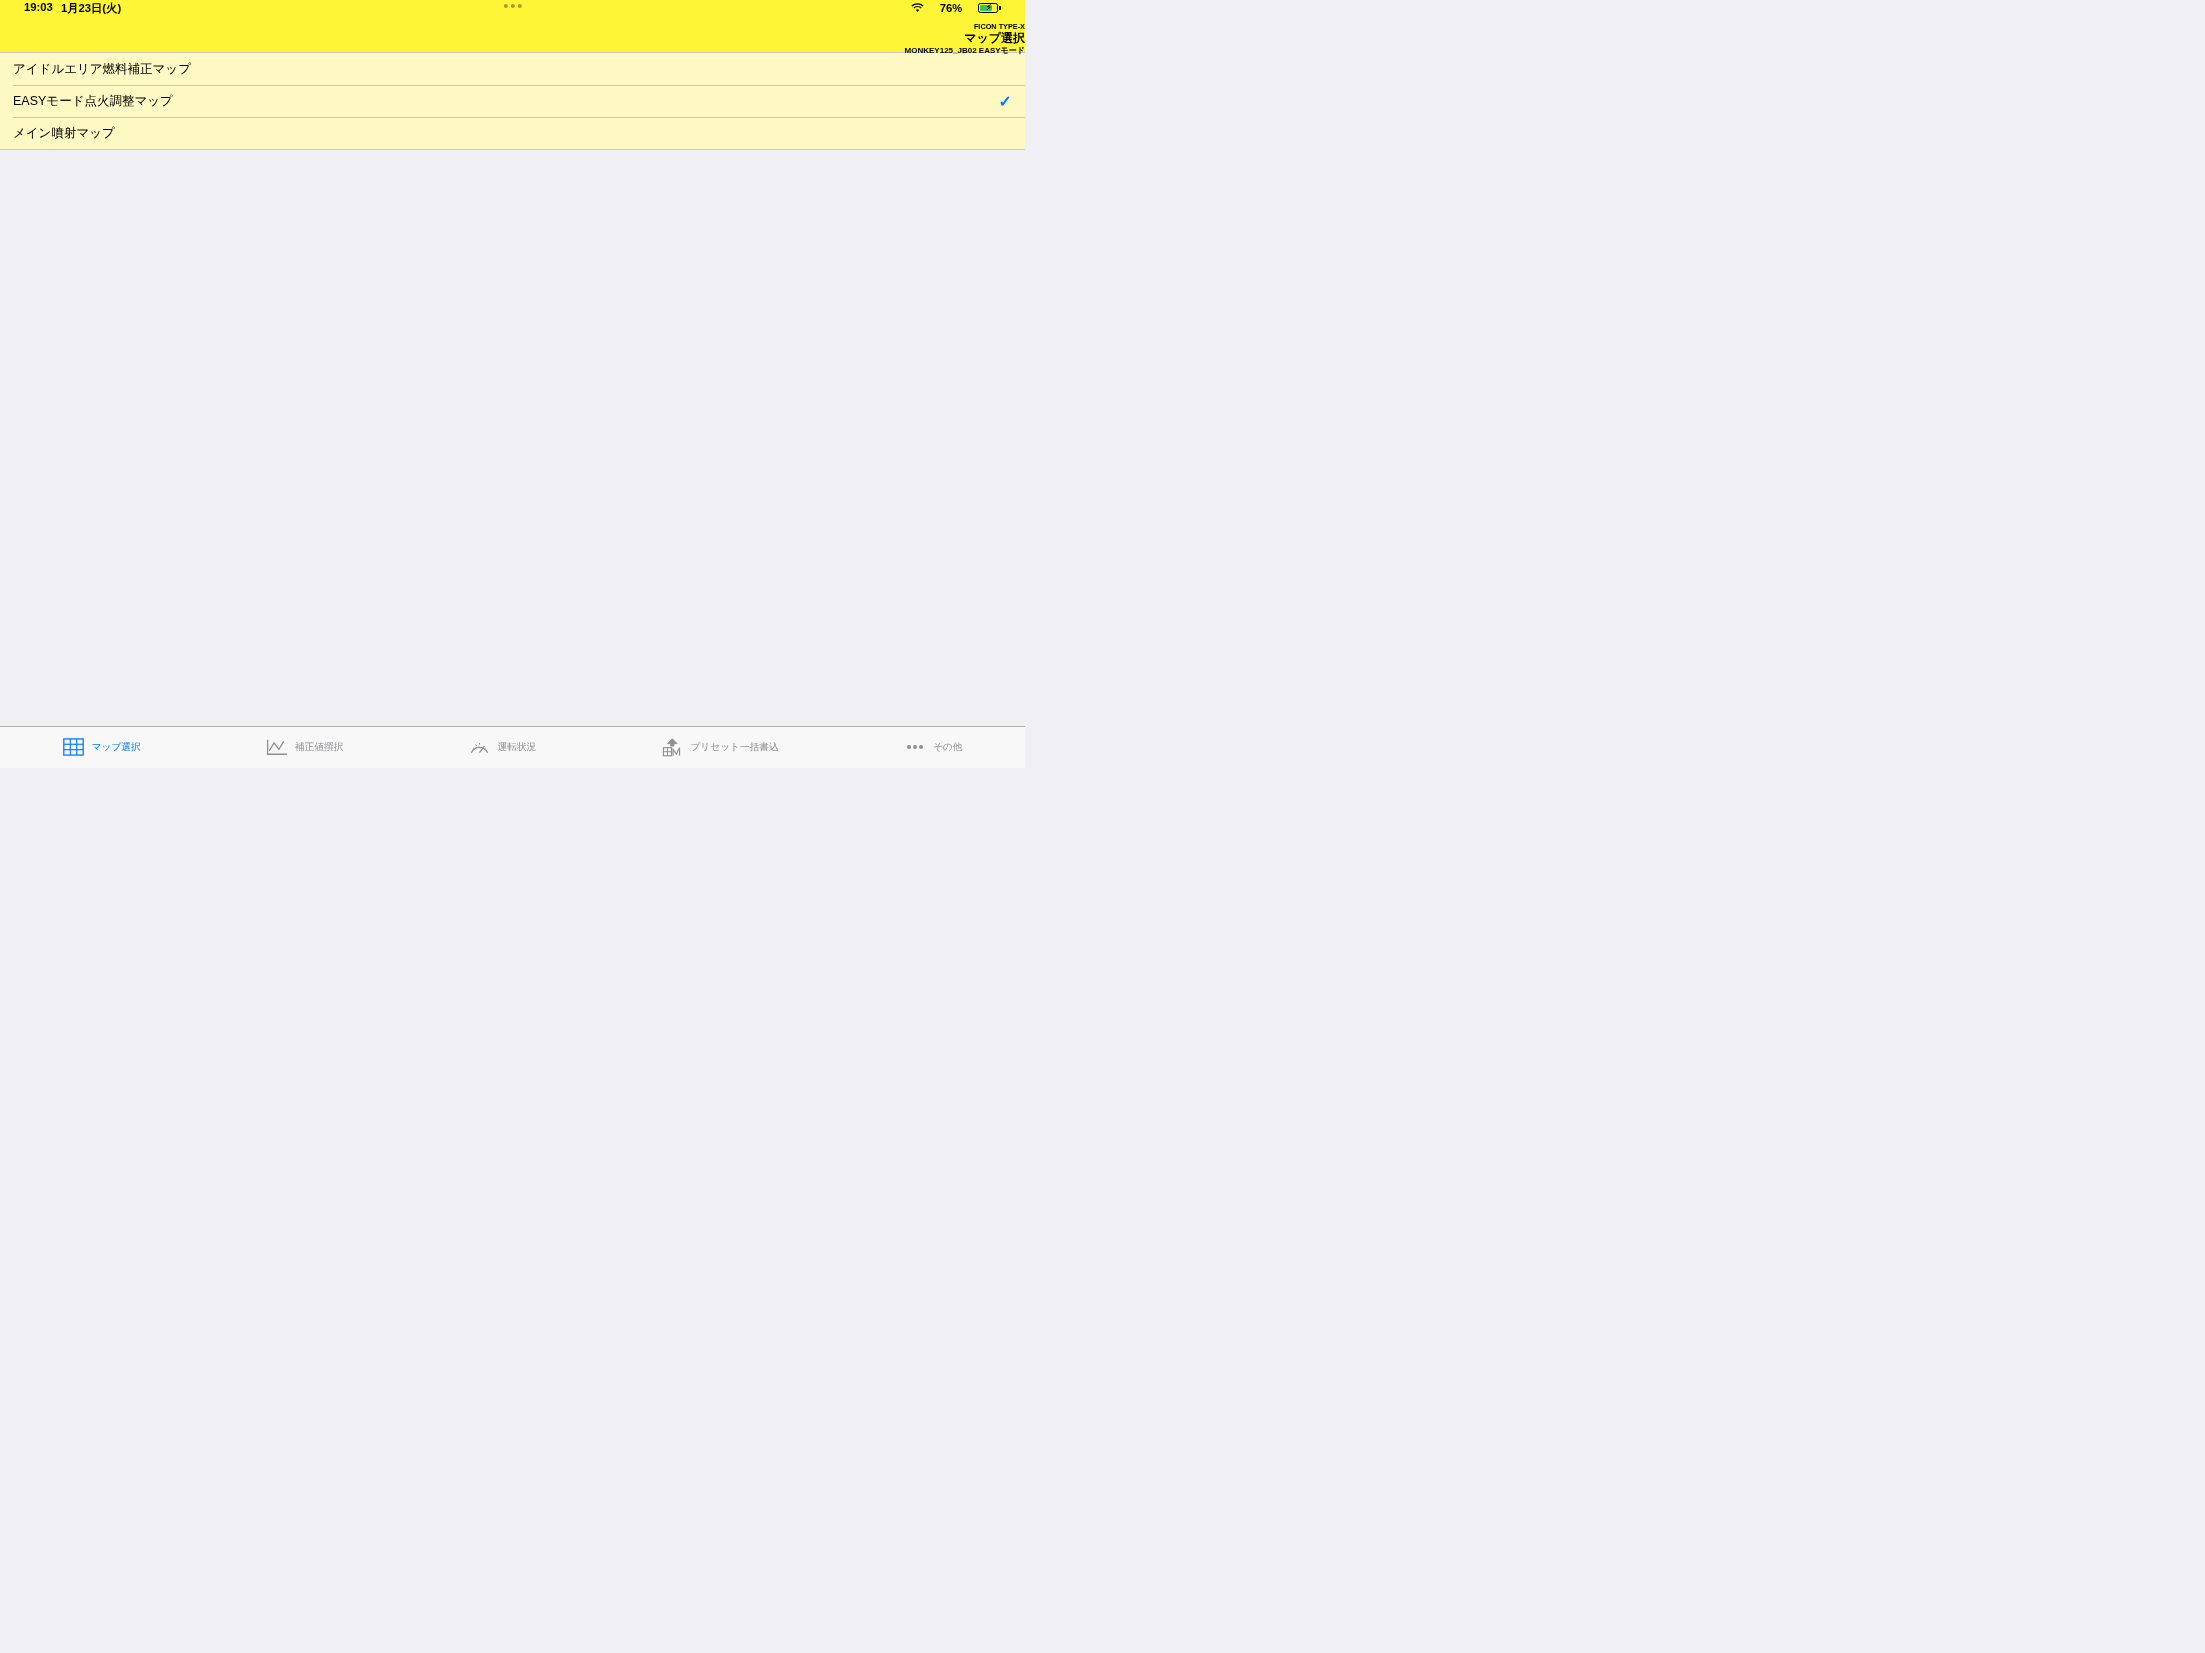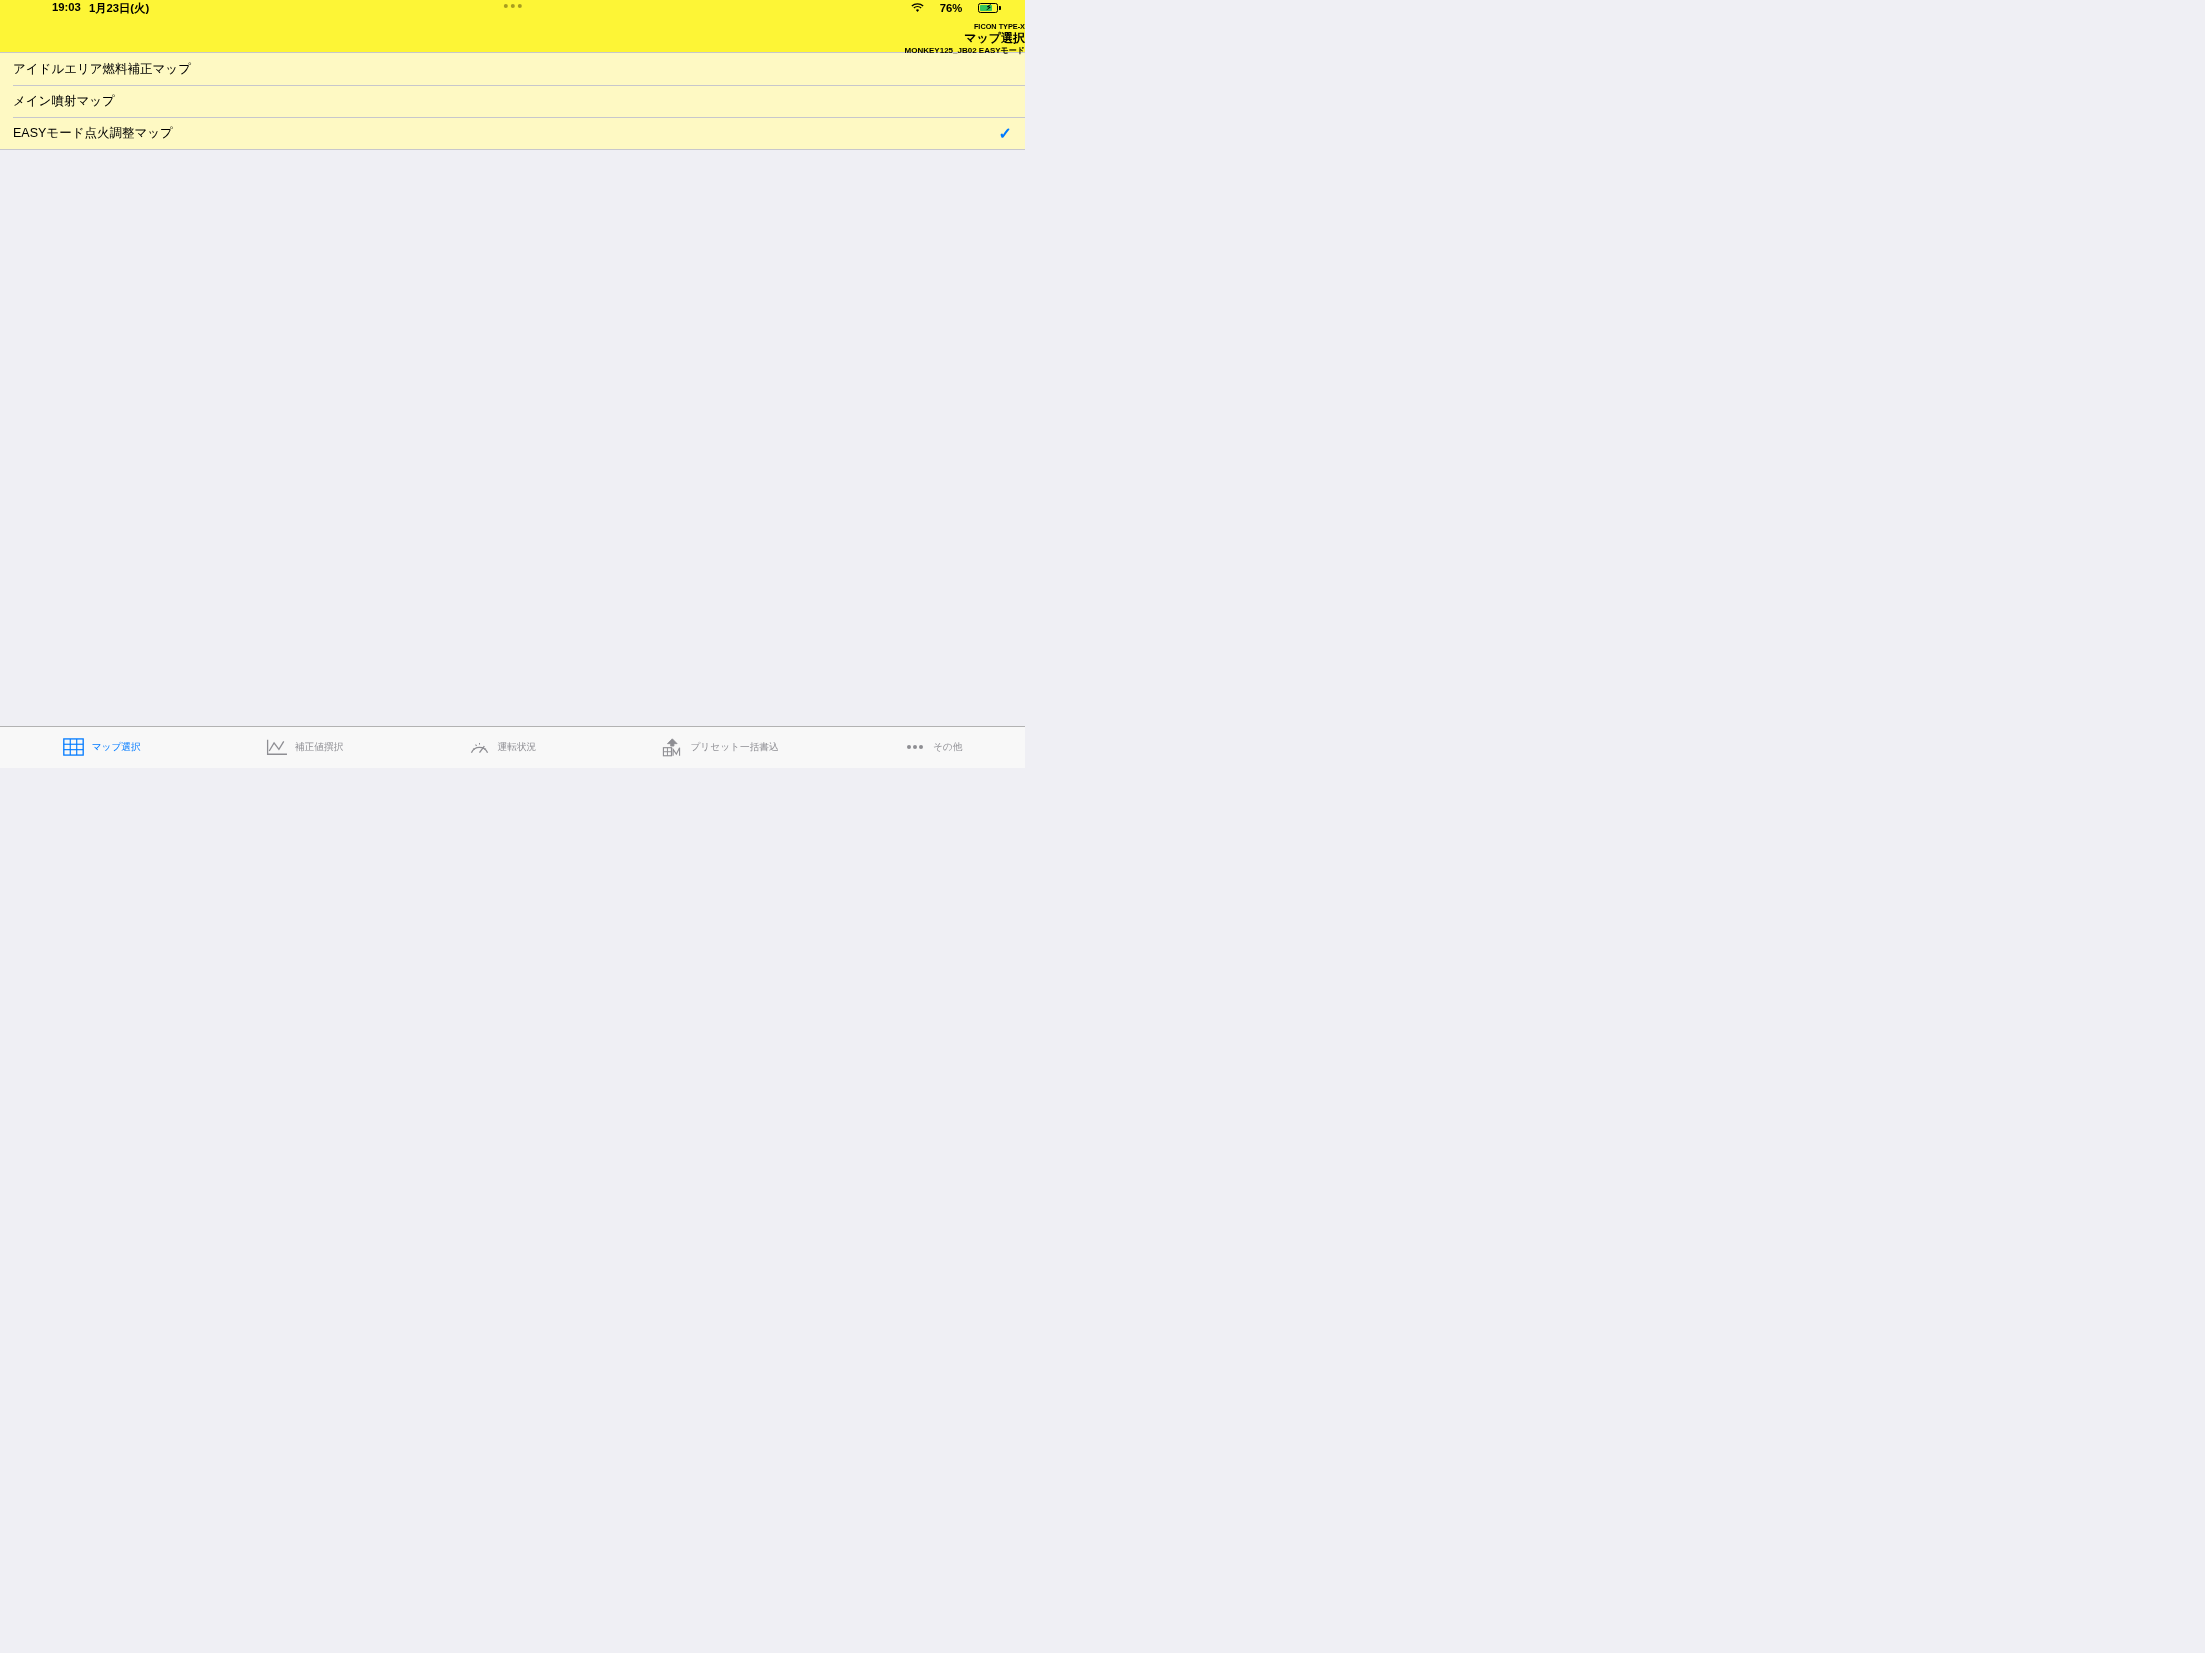--- a/index.html
+++ b/index.html
@@ -26,21 +26,20 @@
     }
     .status-bar {
       display: flex;
       justify-content: space-between;
       align-items: center;
       height: 16px;
       padding: 0 24px;
       font-size: 11.3px;
       font-weight: 600;
       color: #000;
-      margin-left: 28px;
     }
     .status-left {
       display: flex;
       gap: 8px;
     }
     .status-center {
       position: absolute;
       left: 50%;
       top: 4px;
       transform: translateX(-50%);
@@ -238,25 +237,25 @@
   </div>
 </div>
 
 <div class="content">
 
   <div class="cell-group">
     <div class="cell">
       <span>アイドルエリア燃料補正マップ</span>
     </div>
     <div class="cell">
-      <span>メイン噴射マップ</span>
-    </div>
-    <div class="cell">
       <span>EASYモード点火調整マップ</span>
       <span class="checkmark">✓</span>
+    </div>
+    <div class="cell">
+      <span>メイン噴射マップ</span>
     </div>
   </div>
 </div>
 
 <div class="tab-bar">
   <div class="tab-item active">
     <span class="tab-icon">
       <svg width="21" height="18" viewBox="0 0 26 22" fill="none">
         <rect x="1" y="1" width="24" height="20" stroke-width="1.6"></rect>
         <line x1="1" y1="7.6" x2="25" y2="7.6" stroke-width="1.4"></line>

